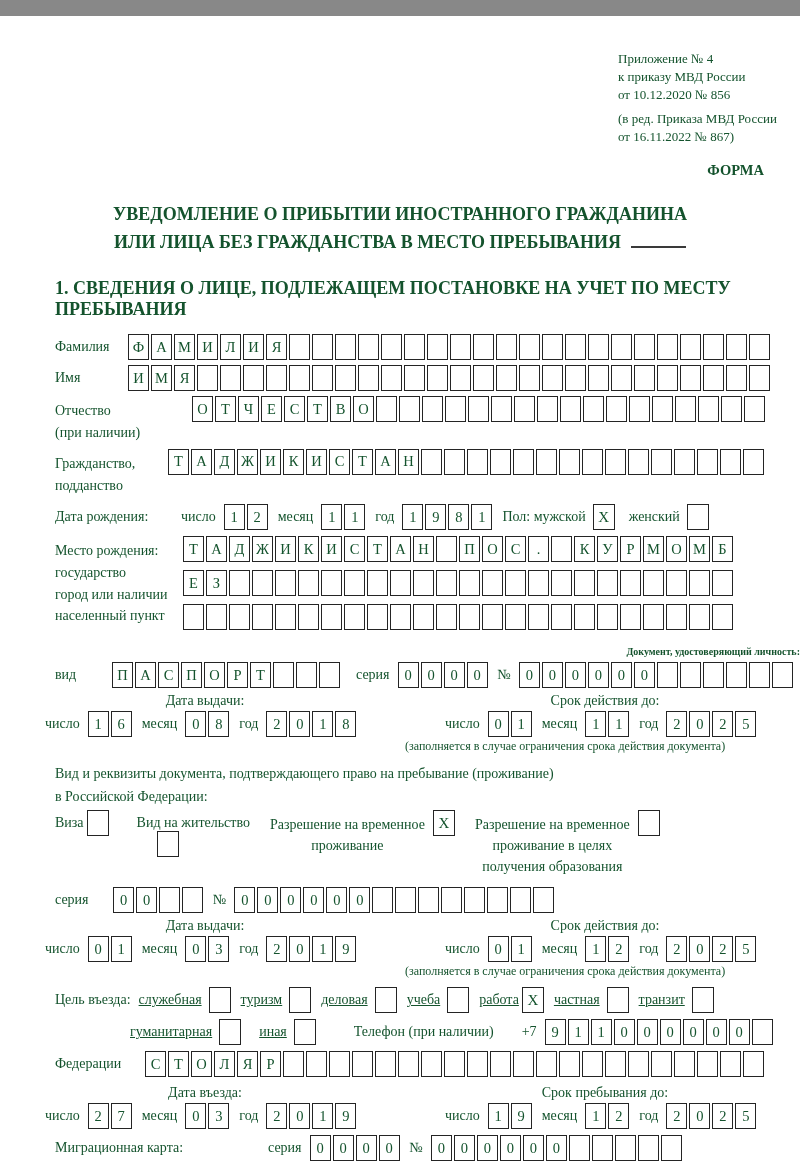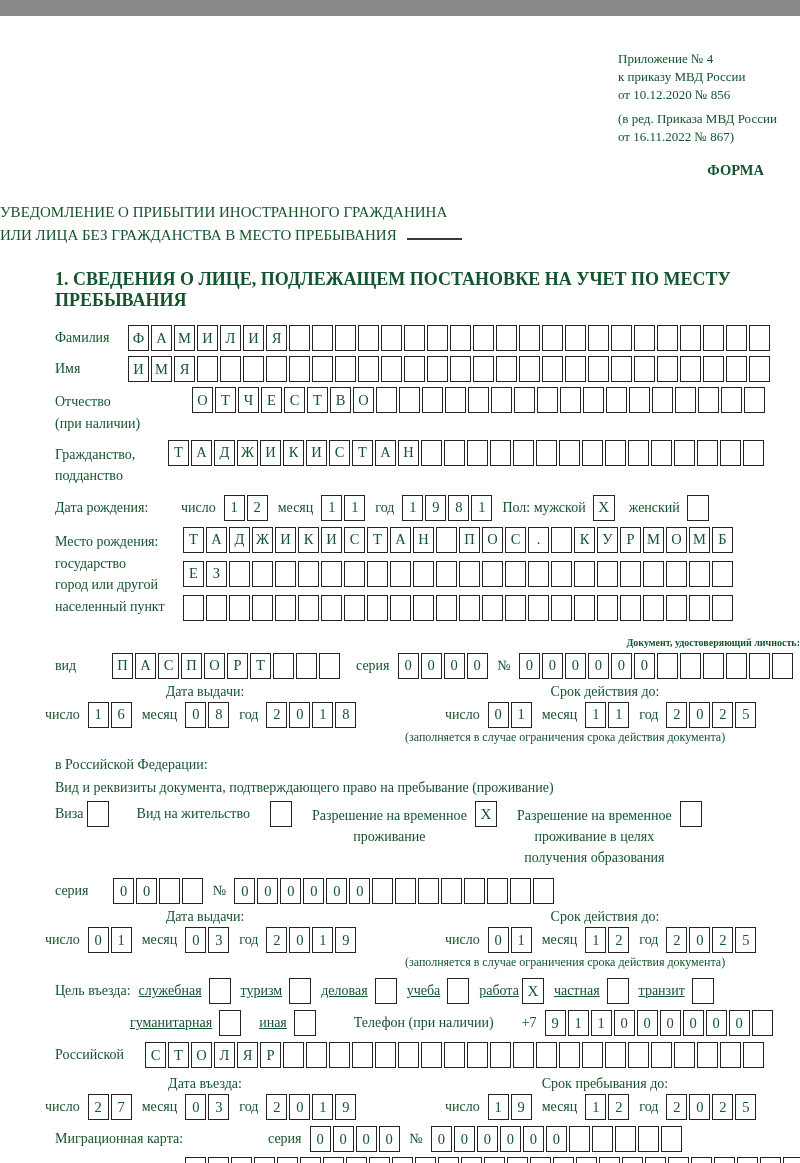--- a/index.html
+++ b/index.html
@@ -6,21 +6,21 @@
   html,body { background:#888; }
   .page {
     width: 800px; height: 1163px; margin: 16px auto; background: #ffffff;
     font-family: "Liberation Serif", "DejaVu Serif", serif;
     color: #14532d; position: relative; overflow: hidden;
     padding-top: 34px;
   }
   .header-block { margin-left: 618px; width: 175px; font-size: 13px; line-height: 1.38; }
   .header-block .hgap { height: 6px; }
   .form-label { text-align: right; margin: 16px 36px 0 0; font-weight: bold; font-size: 14.5px; }
-  .title { font-weight: normal; font-size: 15px; line-height: 1.55; margin-top: 22px; }
+  .title { text-align: center; font-weight: bold; font-size: 18px; line-height: 1.55; margin-top: 22px; }
   .title .blank { display:inline-block; width: 55px; border-bottom: 2.5px solid #3a3a3a; height: 12px; margin-left: 10px; }
   .sec-heading { margin: 22px 0 14px 55px; font-weight: bold; font-size: 18px; }
   .row { display: flex; align-items: flex-start; margin: 5px 0 5px 55px; font-size: 14px; }
   .lbl { flex: none; padding-top: 5px; }
   .lbl2 { flex: none; line-height: 1.55; padding-top: 4px; }
   .grid { display: flex; flex: none; }
   .cell {
     width: 21px; height: 26px; border: 1.7px solid #242424; margin-right: 2px;
     display: inline-flex; align-items: center; justify-content: center;
     font-size: 14.5px; flex: none; background:#fff;
@@ -36,21 +36,21 @@
   .date-cols { display: flex; margin-left: 45px; margin-top: 4px; gap: 28px; }
   .date-col { width: 372px; }
   .date-col.right { width: auto; }
   .date-heading { text-align: center; font-size: 14px; width: 320px; padding-bottom: 2px; }
   .date-row { display: flex; align-items: flex-start; font-size: 14px; }
   .date-row .t { padding-top: 5px; flex: none; }
   .date-note { font-size: 12px; white-space: nowrap; margin-top: 2px; margin-left: -40px; }
   .para { margin: 8px 0 2px 55px; font-size: 14px; line-height: 1.65; }
   .opt-wrap { display: flex; align-items: flex-start; }
   .opt-multi { text-align: center; line-height: 1.5; padding-top: 4px; }
-  .ml8 { margin-left: 8px; } .ml14 { margin-left: 14px; } .ml20 { margin-left: 20px; } .ml28 { margin-left: 28px; }
+  .ml8 { margin-left: 8px; } .ml14 { margin-left: 14px; } .ml20 { margin-left: 20px; } .ml28 { margin-left: 28px; flex-direction: column; }
   .purpose-opt { display: flex; align-items: flex-start; margin-right: 10px; }
   .purpose-opt .t { padding-top: 5px; text-decoration: underline; }
 </style>
 </head>
 <body>
 
 <div class="page">
 
   <div class="header-block">
     <div>Приложение № 4</div>
@@ -229,21 +229,21 @@
     <span class="lbl ml8">Пол: мужской</span>
     <span class="cb">X</span>
     <span class="lbl ml14">женский</span>
     <span class="cb"></span>
   </div>
 
   <div class="row" style="margin-top:6px">
     <span class="lbl2" style="width:128px">
       <span>Место рождения:</span><br>
       <span>государство</span><br>
-      <span>город или другой</span><br>
+      <span>город или наличии</span><br>
       <span>населенный пункт</span>
     </span>
     <span class="stack">
       <span class="grid">
           <span class="cell">Т</span>
           <span class="cell">А</span>
           <span class="cell">Д</span>
           <span class="cell">Ж</span>
           <span class="cell">И</span>
           <span class="cell">К</span>
@@ -403,22 +403,22 @@
             <span class="cell">0</span>
             <span class="cell">2</span>
             <span class="cell">5</span>
           </span>
       </div>
       <div class="date-note">(заполняется в случае ограничения срока действия документа)</div>
     </div>
   </div>
 
   <div class="para">
+    <div>Вид и реквизиты документа, подтверждающего право на пребывание (проживание)</div>
     <div>в Российской Федерации:</div>
-    <div>Вид и реквизиты документа, подтверждающего право на пребывание (проживание)</div>
   </div>
 
   <div class="row" style="margin-top:2px">
     <span class="opt-wrap">
       <span class="lbl">Виза</span>
       <span class="cb" style="margin-left:3px"></span>
     </span>
     <span class="opt-wrap ml28">
       <span class="lbl">Вид на жительство</span>
       <span class="cb ml20"></span>
@@ -566,21 +566,21 @@
         <span class="cell">0</span>
         <span class="cell">0</span>
         <span class="cell">0</span>
         <span class="cell">0</span>
         <span class="cell">0</span>
         <span class="cell"></span>
       </span>
   </div>
 
   <div class="row" style="margin-top:6px">
-    <span class="lbl" style="width:90px">Российской</span>
+    <span class="lbl" style="width:90px">Федерации</span>
     <span class="grid">
         <span class="cell">С</span>
         <span class="cell">Т</span>
         <span class="cell">О</span>
         <span class="cell">Л</span>
         <span class="cell">Я</span>
         <span class="cell">Р</span>
         <span class="cell"></span>
         <span class="cell"></span>
         <span class="cell"></span>

